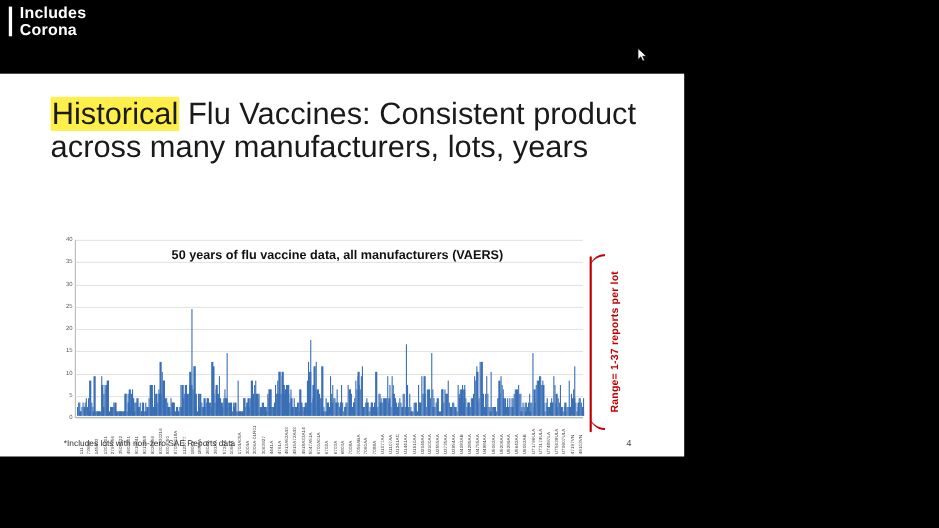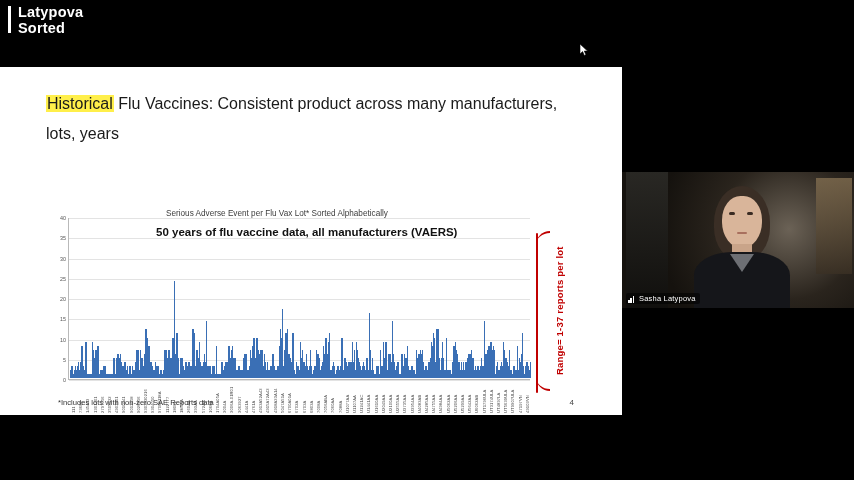--- a/index.html
+++ b/index.html
@@ -60,21 +60,21 @@
     width: 622px;
     height: 348px;
     background: #ffffff;
   }
 
   .slide-title {
     position: absolute;
     left: 46px;
     top: 22px;
     width: 540px;
-    font-size: 16px;
+    font-size: 28px;
     line-height: 30px;
     color: #1a1a1a;
     font-weight: normal;
   }
   .hl {
     background: #ffef4a;
     padding: 0 1px;
   }
 
   
@@ -368,35 +368,34 @@
   }
 </style>
 </head>
 <body>
 
 <div class="stage">
 
   <div class="brand">
     <div class="bar"></div>
     <div class="lines">
-      <div>Latypova</div>
-      <div>Sorted</div>
+      <div>Includes</div>
+      <div>Corona</div>
       <div>Ausschuss</div>
     </div>
   </div>
 
   <div class="share">
     <div class="slide">
 
       <div class="slide-title">
         <span class="hl">Historical</span><span> Flu Vaccines: Consistent product across many manufacturers, lots, years</span>
       </div>
 
       <div class="chart-wrap">
-        <div class="chart-caption">Serious Adverse Event per Flu Vax Lot* Sorted Alphabetically</div>
         <div class="chart-subtitle">50 years of flu vaccine data, all manufacturers (VAERS)</div>
 
         <div class="plot">
           <div id="gridlines">
               <div class="gridline" style="top: 162px;">
                 <span class="ytick">0</span>
               </div>
               <div class="gridline" style="top: 141.75px;">
                 <span class="ytick">5</span>
               </div>
@@ -1073,41 +1072,18 @@
           <div class="curve"></div>
           <div class="bracket-label">Range= 1-37 reports per lot</div>
         </div>
       </div>
 
       <div class="footnote">*Includes lots with non-zero SAE Reports data</div>
       <div class="page-num">4</div>
     </div>
   </div>
 
-  <div class="tile">
-    <div class="room"></div>
-    <div class="doorframe"></div>
-    <div class="wallpanel"></div>
-    <div class="person">
-      <div class="hair"></div>
-      <div class="face"></div>
-      <div class="eye l"></div>
-      <div class="eye r"></div>
-      <div class="mouth"></div>
-      <div class="neck"></div>
-      <div class="torso"></div>
-      <div class="collar"></div>
-    </div>
-    <div class="name-badge">
-      <span class="sig">
-          <i></i>
-          <i></i>
-          <i></i>
-        </span>
-      <span class="nm">Sasha Latypova</span>
-    </div>
-  </div>
 
   <svg class="cursor" viewBox="0 0 9 12">
     <polygon points="0,0 0,10 2.6,7.6 4.3,11.5 5.9,10.8 4.3,7.1 7.6,7.1" fill="#ffffff" stroke="#000000" stroke-width="0.6"></polygon>
   </svg>
 
 </div>
 
 </body></html>

